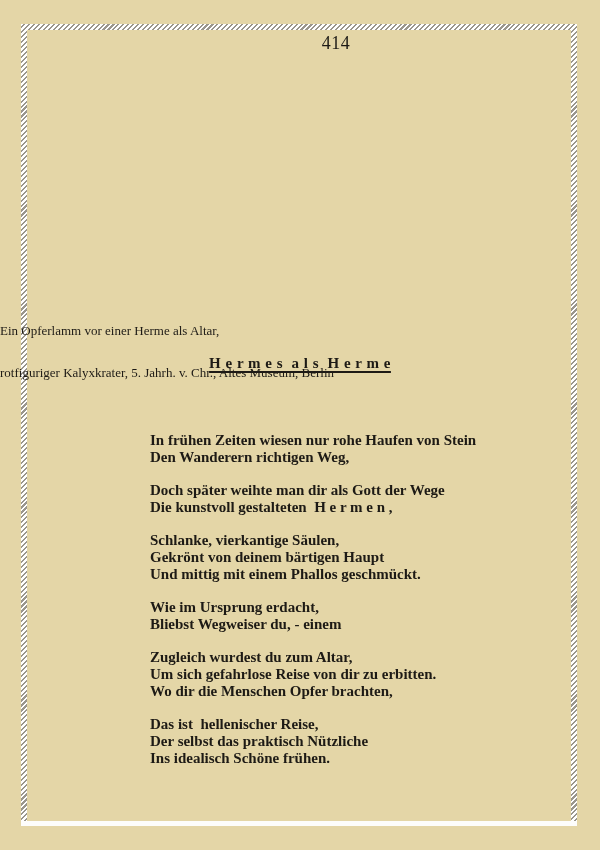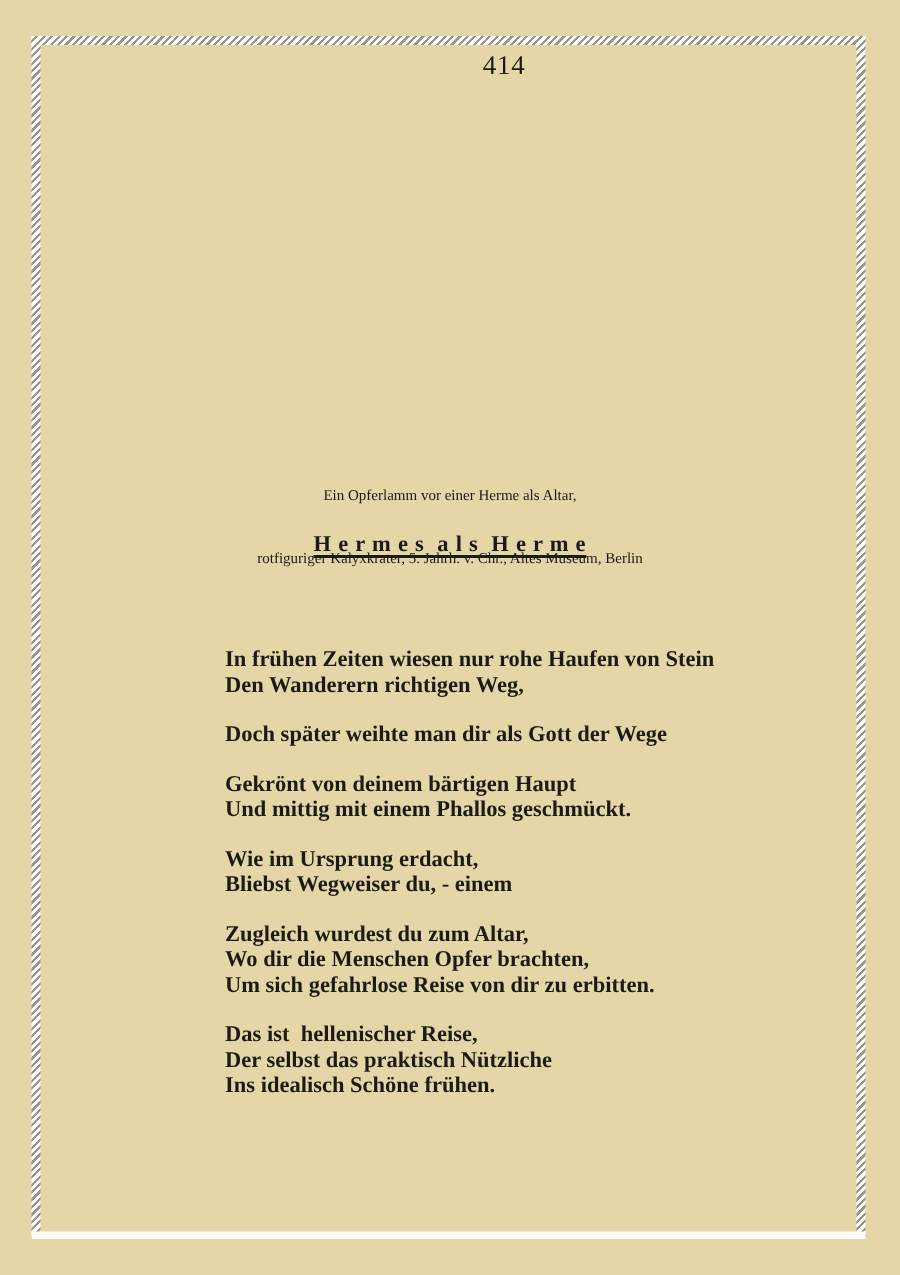--- a/index.html
+++ b/index.html
@@ -42,22 +42,22 @@
     text-align: center;
     font-size: 18px;
     letter-spacing: 0.5px;
     margin-left: 36px;
   }
   .caption {
     position: absolute;
     top: 296px;
     left: 0;
     width: 100%;
-    text-align: center;
-    font-size: 10px;
+    text-align: left;
+    font-size: 13px;
     line-height: 14px;
     white-space: pre;
   }
   .title-wrap {
     position: absolute;
     top: 354px;
     left: 0;
     width: 100%;
     text-align: center;
   }
@@ -109,33 +109,35 @@
     <span class="title">H e r m e s  a l s  H e r m e</span>
   </div>
 
   <div class="poem">
     <div class="stanza">
       <div class="line">In frühen Zeiten wiesen nur rohe Haufen von Stein</div>
       <div class="line">Den Wanderern richtigen Weg,</div>
     </div>
     <div class="stanza">
       <div class="line">Doch später weihte man dir als Gott der Wege</div>
+      <div class="line">Die kunstvoll gestalteten  H e r m e n ,</div>
     </div>
     <div class="stanza">
+      <div class="line">Schlanke, vierkantige Säulen,</div>
       <div class="line">Gekrönt von deinem bärtigen Haupt</div>
       <div class="line">Und mittig mit einem Phallos geschmückt.</div>
     </div>
     <div class="stanza">
       <div class="line">Wie im Ursprung erdacht,</div>
       <div class="line">Bliebst Wegweiser du, - einem</div>
     </div>
     <div class="stanza">
       <div class="line">Zugleich wurdest du zum Altar,</div>
+      <div class="line">Um sich gefahrlose Reise von dir zu erbitten.</div>
       <div class="line">Wo dir die Menschen Opfer brachten,</div>
-      <div class="line">Um sich gefahrlose Reise von dir zu erbitten.</div>
     </div>
     <div class="stanza">
       <div class="line">Das ist  hellenischer Reise,</div>
       <div class="line">Der selbst das praktisch Nützliche</div>
       <div class="line">Ins idealisch Schöne frühen.</div>
     </div>
   </div>
 
 </div>
 

